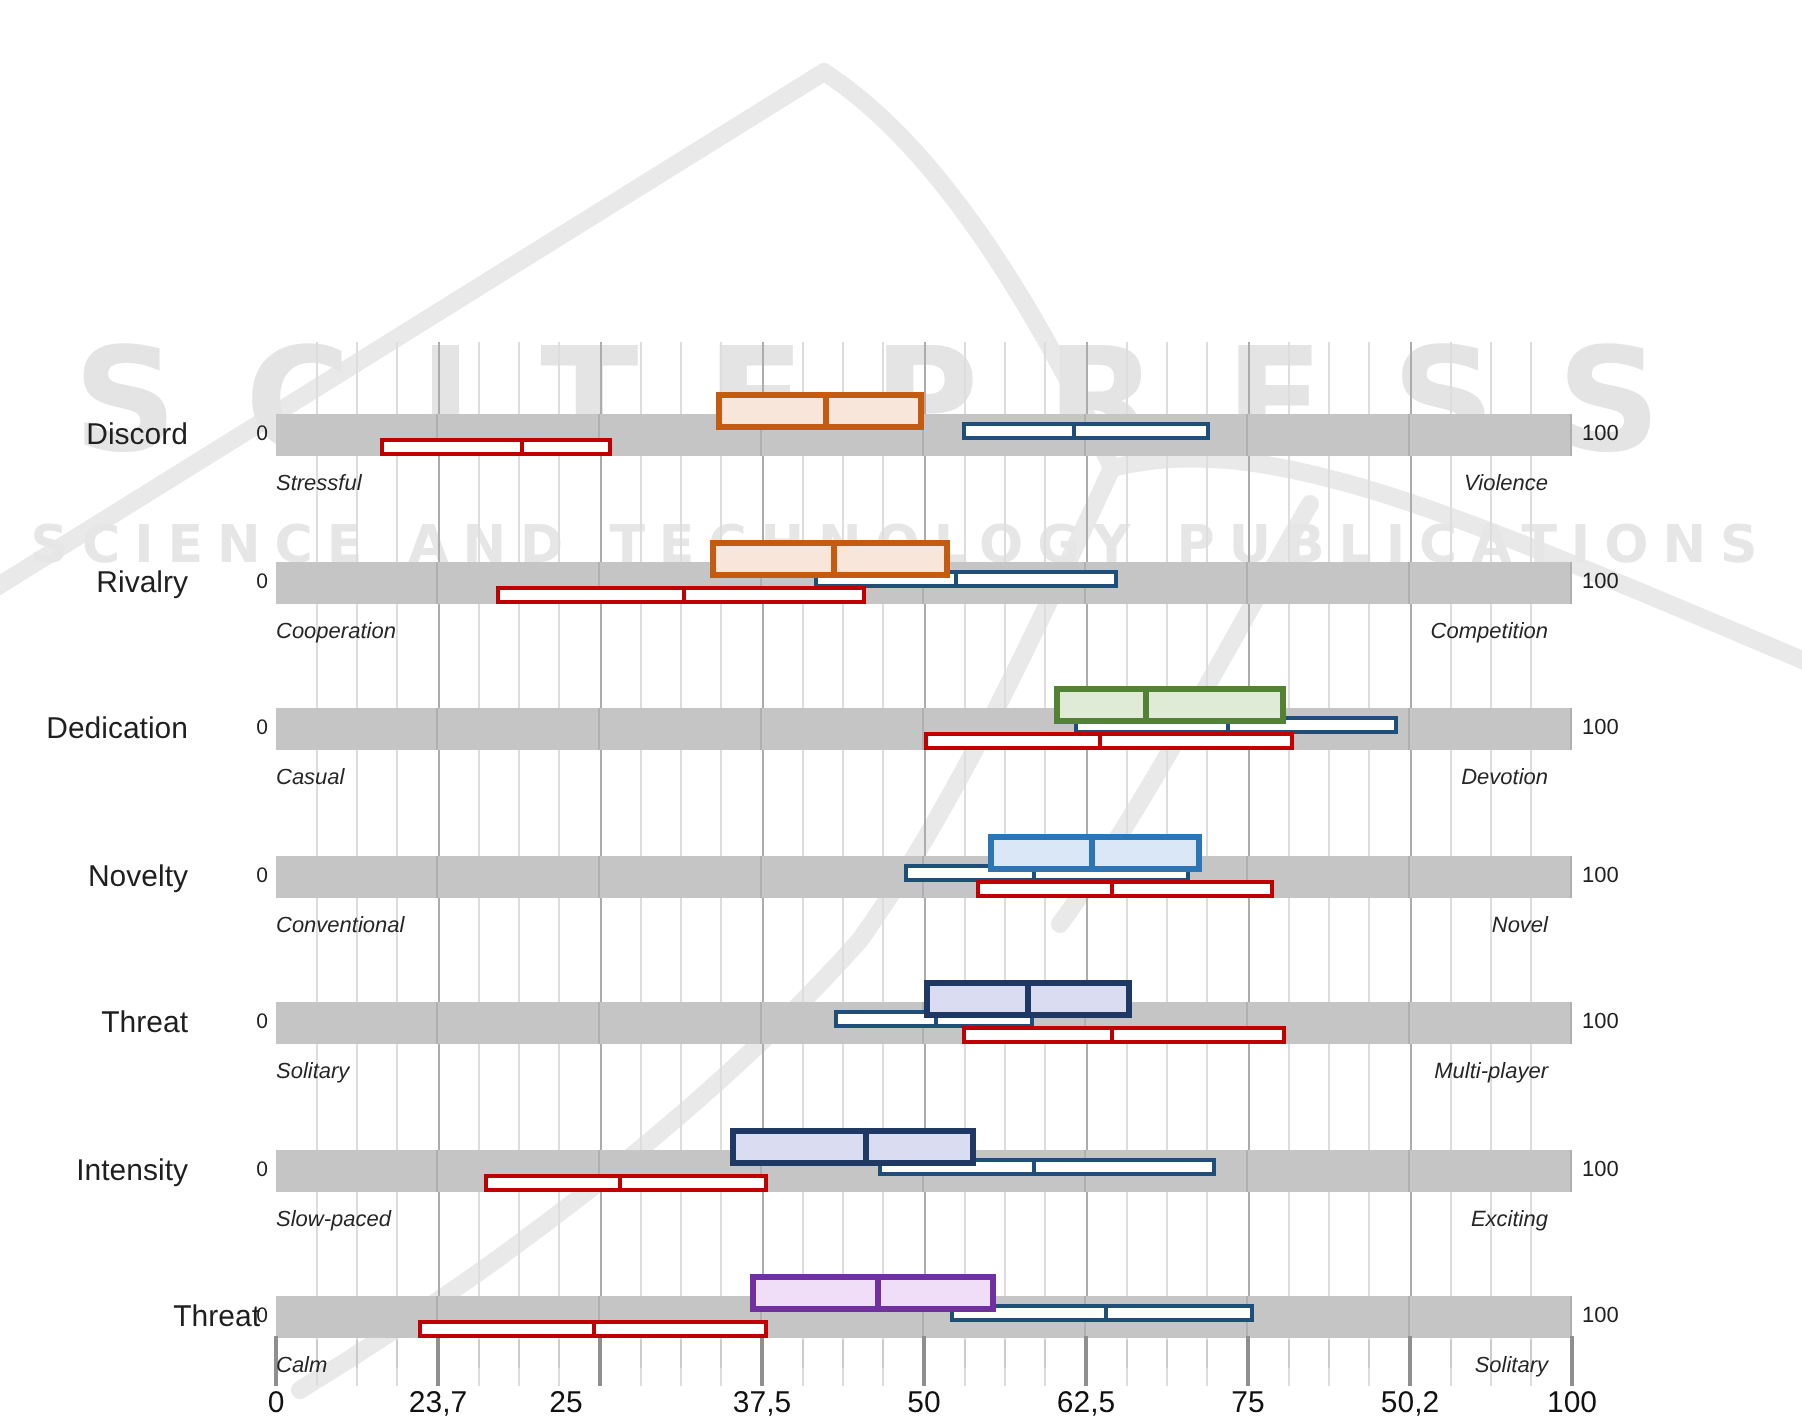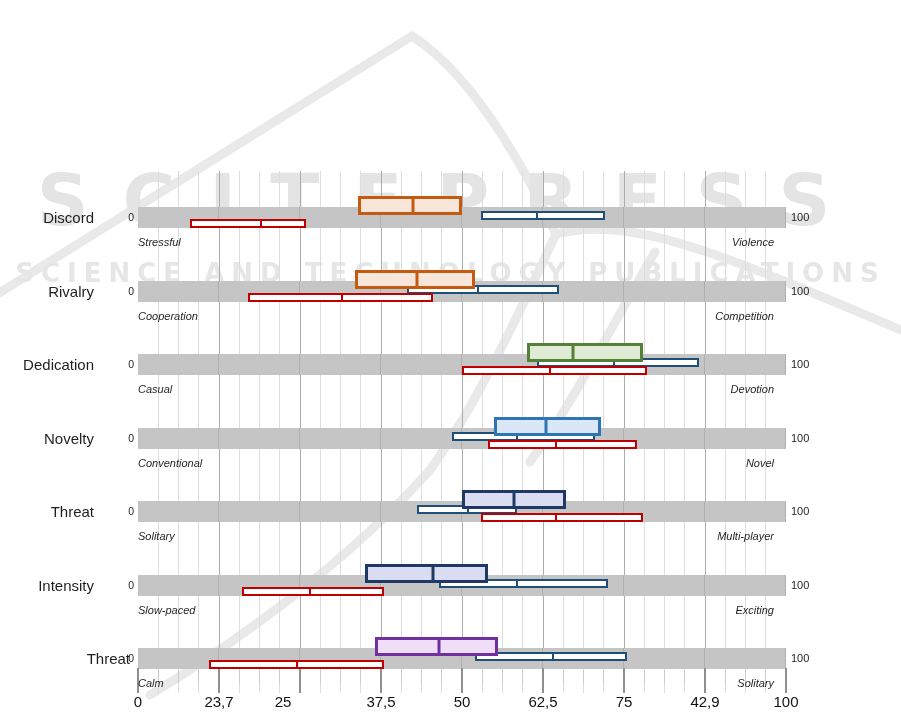--- a/index.html
+++ b/index.html
@@ -231,21 +231,21 @@
       <div class="tick-label" style="left: 511px;">62,5</div>
       <div class="tick minor" style="left: 562.75px;"></div>
       <div class="tick minor" style="left: 583px;"></div>
       <div class="tick minor" style="left: 603.25px;"></div>
       <div class="tick major" style="left: 623px;"></div>
       <div class="tick-label" style="left: 592px;">75</div>
       <div class="tick minor" style="left: 643.75px;"></div>
       <div class="tick minor" style="left: 664px;"></div>
       <div class="tick minor" style="left: 684.25px;"></div>
       <div class="tick major" style="left: 704px;"></div>
-      <div class="tick-label" style="left: 673px;">42,9</div>
+      <div class="tick-label" style="left: 673px;">50,2</div>
       <div class="tick minor" style="left: 724.75px;"></div>
       <div class="tick minor" style="left: 745px;"></div>
       <div class="tick minor" style="left: 765.25px;"></div>
       <div class="tick major" style="left: 785px;"></div>
       <div class="tick-label" style="left: 754px;">100</div>
     </div>
 
 </div>
 
 </body></html>

